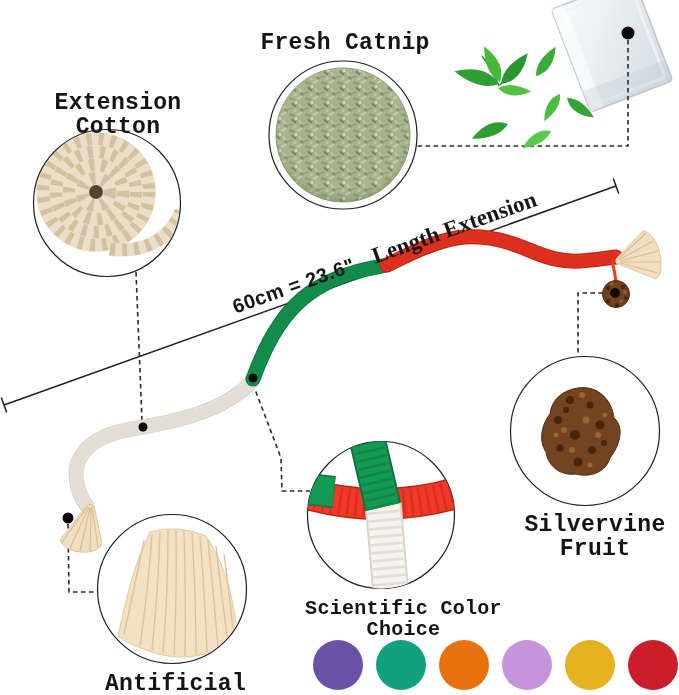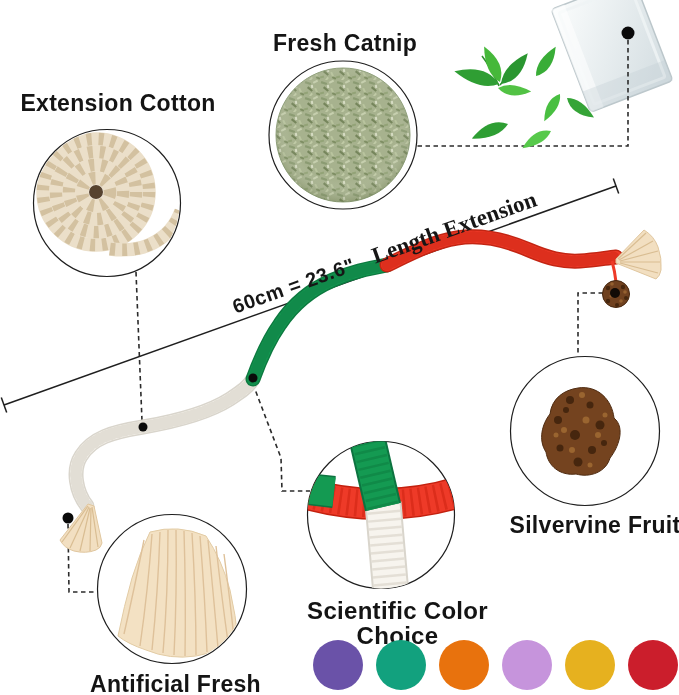--- a/index.html
+++ b/index.html
@@ -1,19 +1,19 @@
 <!DOCTYPE html>
 <html><head>
 <meta charset="utf-8">
 <style>
   html,body{margin:0;padding:0;background:#ffffff;}
   #stage{position:relative;width:679px;height:695px;background:#ffffff;overflow:hidden;
          font-family:"Liberation Serif",serif;}
   #stage svg{position:absolute;left:0;top:0;}
-  .label{position:absolute;font-family:Liberation Sans, sans-serif;font-weight:bold;
+  .label{position:absolute;font-family:Liberation Mono, monospace;font-weight:bold;
          font-size:23px;color:#141414;text-align:center;letter-spacing:.3px;line-height:1.05;}
   .measure-label{position:absolute;left:212px;top:240px;width:345px;text-align:center;
                  white-space:nowrap;transform:rotate(-19.7deg);transform-origin:center;color:#161616;}
   .measure-label .metric{font-family:"Liberation Sans",sans-serif;font-size:20px;font-weight:700;letter-spacing:.5px;}
   .measure-label .desc{font-family:"Liberation Serif",serif;font-size:23px;font-weight:700;margin-left:16px;}
   .palette-row{position:absolute;left:313px;top:640px;width:365px;height:50px;display:flex;gap:13px;}
   .palette-row .dot{width:50px;height:50px;border-radius:50%;flex:0 0 auto;}
 </style>
 </head>
 <body>
@@ -235,21 +235,21 @@
       <circle cx="253" cy="378" r="4.5"></circle>
       <circle cx="68" cy="518" r="5.5"></circle>
       <circle cx="628" cy="33" r="6.5"></circle>
     </g>
   </svg>
 
   <div class="label" style="left:18px;top:91px;width:200px;">Extension Cotton</div>
   <div class="label" style="left:255px;top:31px;width:180px;">Fresh Catnip</div>
   <div class="label" style="left:495px;top:513px;width:200px;">Silvervine Fruit</div>
   <div class="label" style="left:73px;top:672px;width:205px;">Antificial Fresh</div>
-  <div class="label" style="left:270px;top:598px;width:255px;font-size:24px;">Scientific Color Choice</div>
+  <div class="label" style="left:276px;top:598px;width:255px;font-size:20px;">Scientific Color Choice</div>
 
   <div class="measure-label">
     <span class="metric">60cm = 23.6"</span>
     <span class="desc">Length Extension</span>
   </div>
 
   <div class="palette-row">
       <span class="dot" style="background: rgb(106, 82, 168);"></span>
       <span class="dot" style="background: rgb(18, 161, 126);"></span>
       <span class="dot" style="background: rgb(232, 114, 13);"></span>

